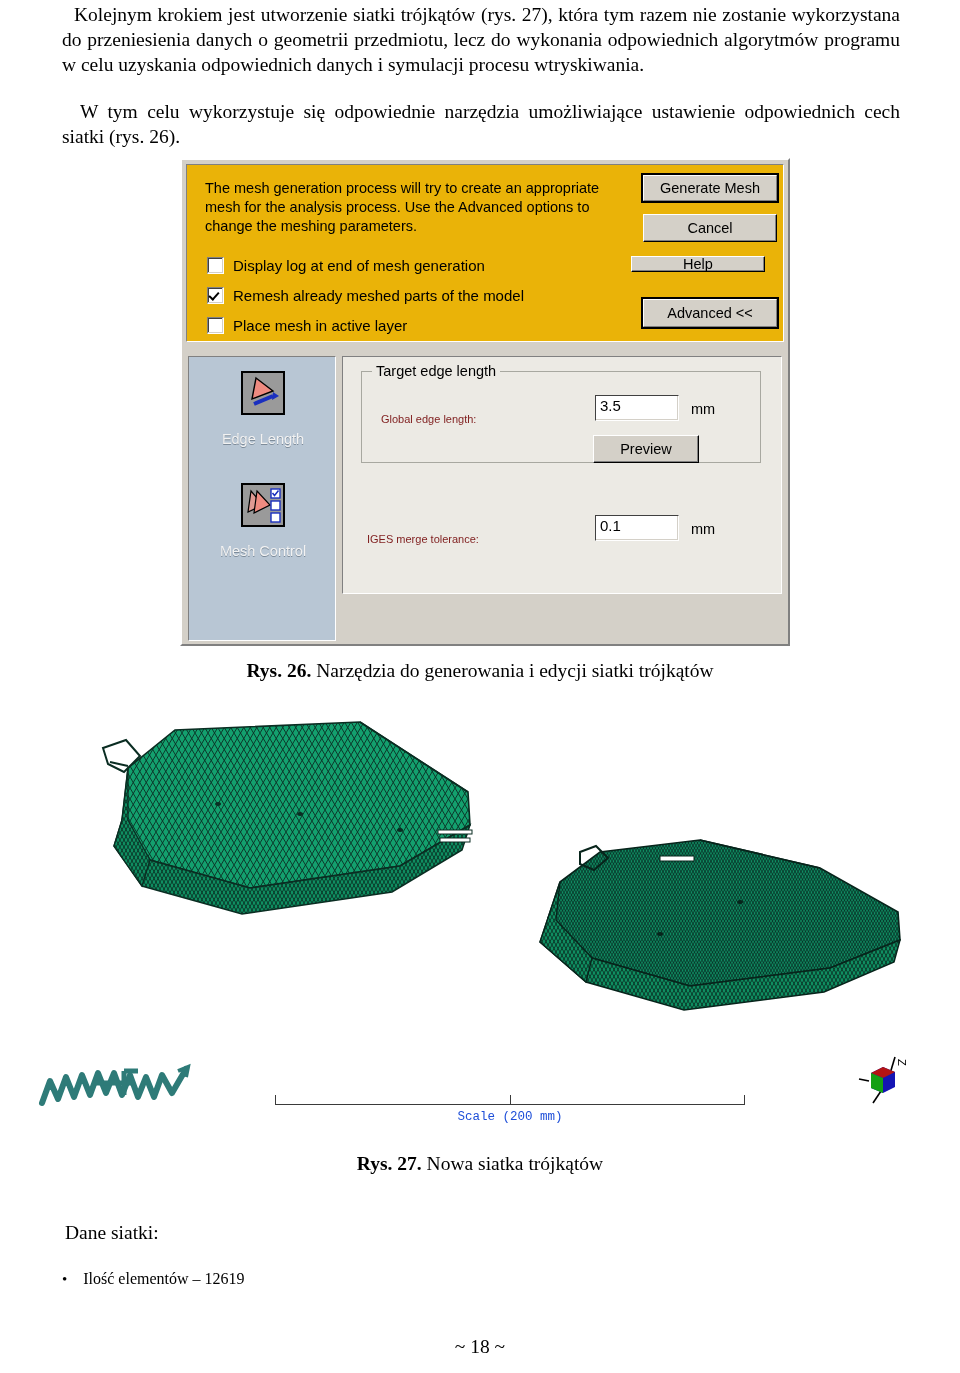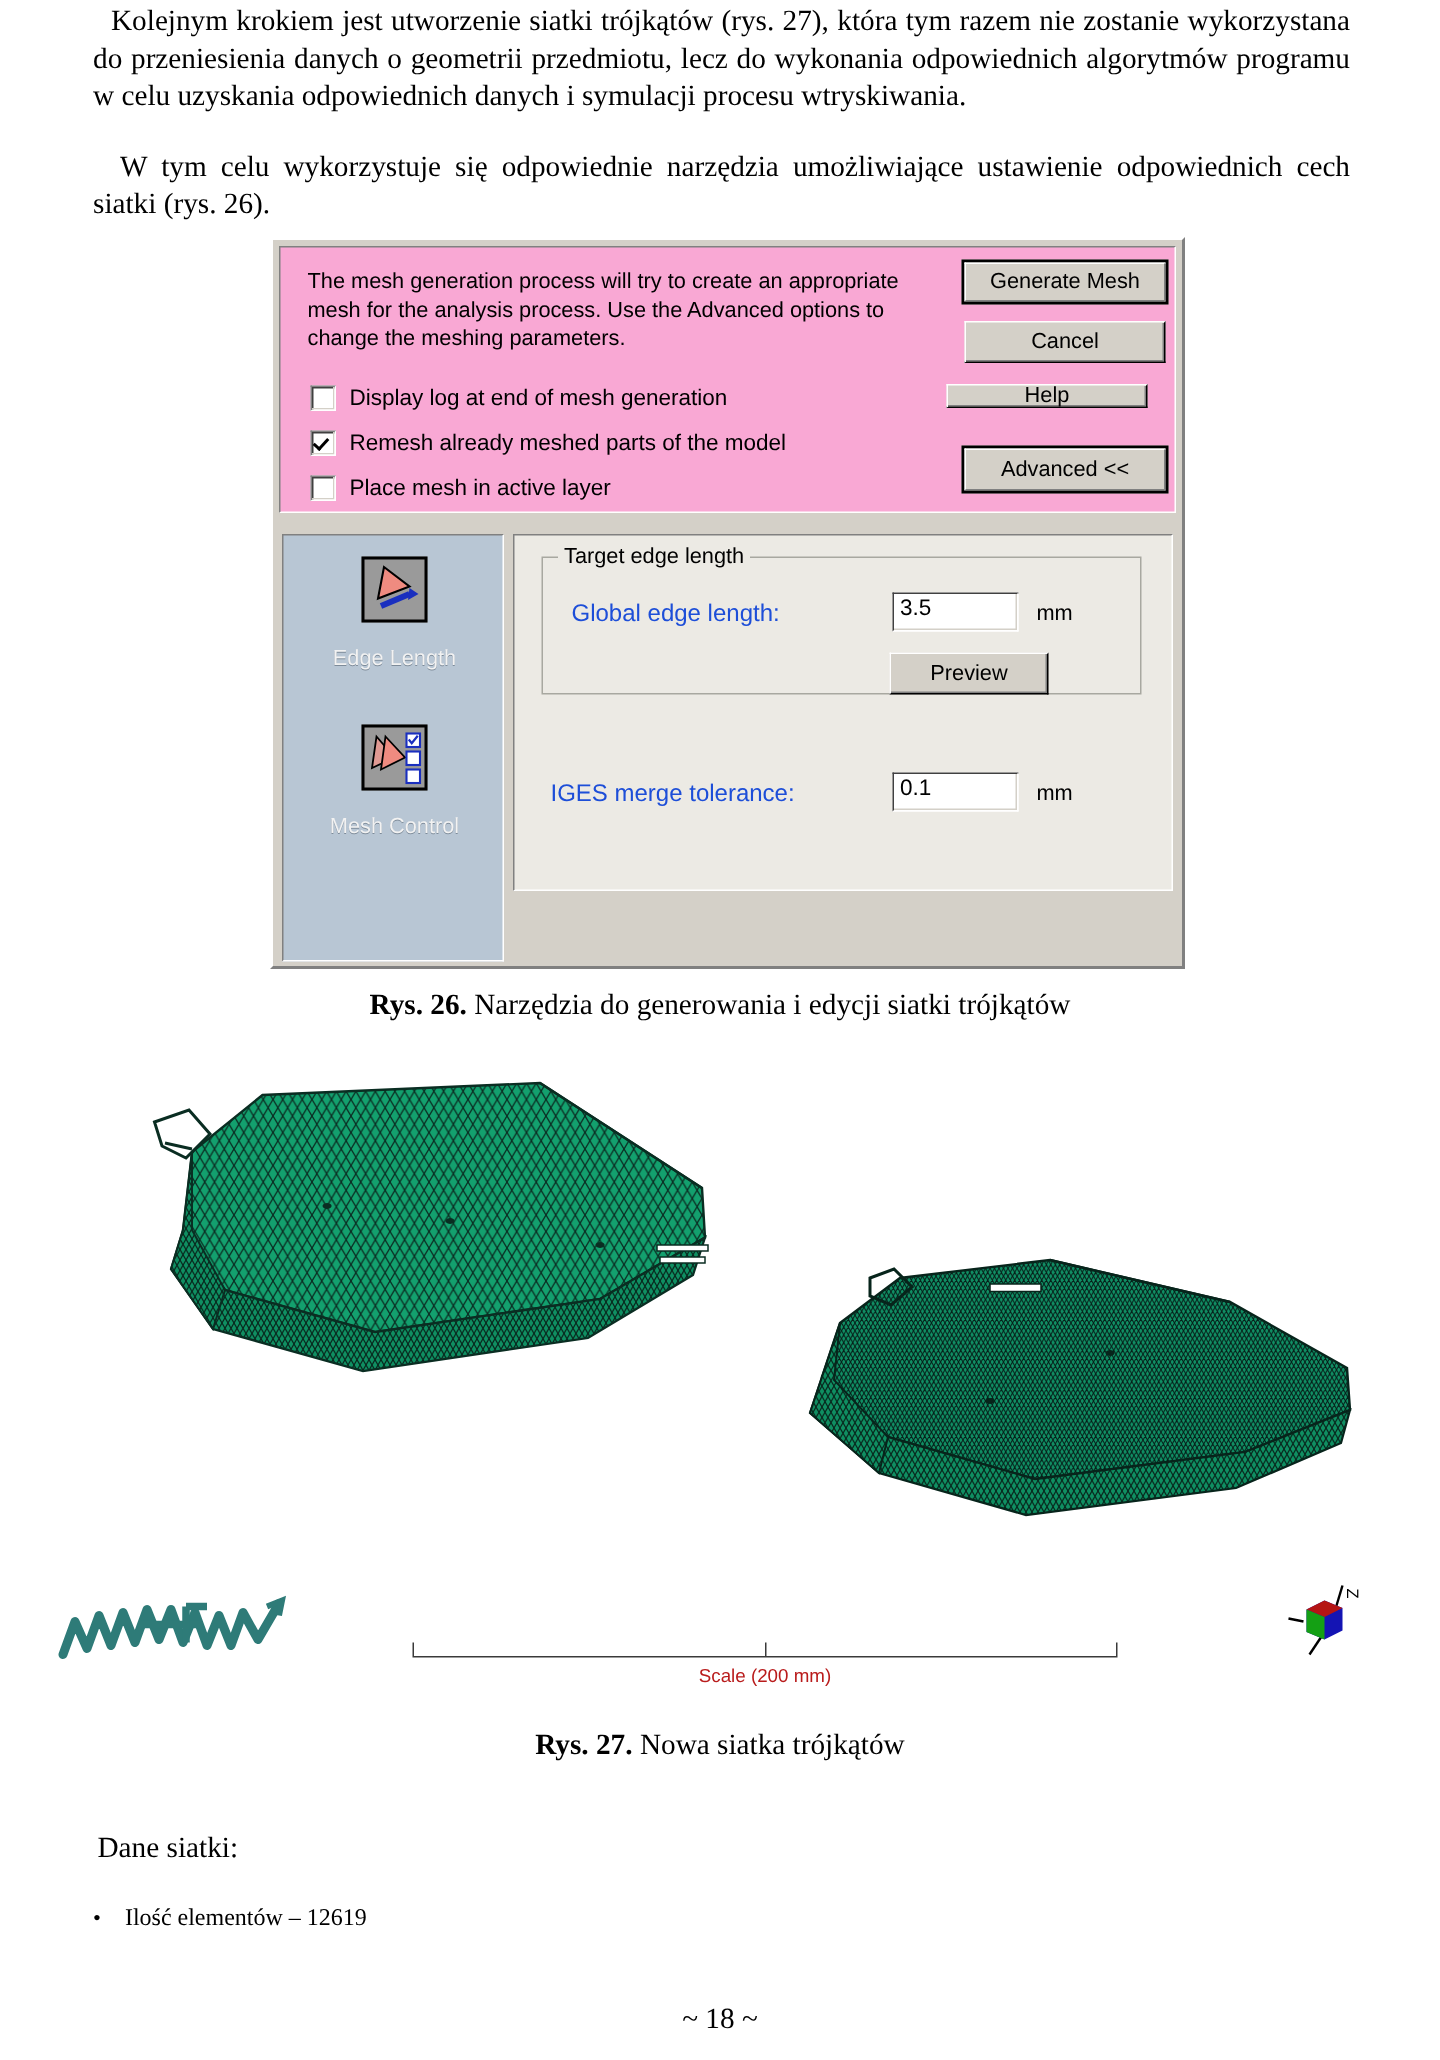--- a/index.html
+++ b/index.html
@@ -21,21 +21,21 @@
   .dialog{
     position:absolute;left:180px;top:158px;width:610px;height:488px;
     background:#d4d0c8;
     border-top:2px solid #ffffff;border-left:2px solid #ffffff;
     border-right:2px solid #808080;border-bottom:2px solid #808080;
     box-sizing:border-box;
     font-family:"Liberation Sans", sans-serif;
   }
   .dlg-top{
     position:absolute;left:4px;top:4px;right:4px;height:178px;
-    background:#f9a8d4;
+    background:#eab308;
     border-top:1px solid #808080;border-left:1px solid #808080;
     border-right:1px solid #ffffff;border-bottom:1px solid #ffffff;
     box-sizing:border-box;
   }
   .dlg-desc{
     position:absolute;left:18px;top:14px;width:420px;
     font-size:14.5px;line-height:19px;color:#000;
   }
   .chk-row{position:absolute;left:20px;font-size:15px;color:#000;
     display:flex;align-items:center;gap:9px;}
@@ -95,21 +95,21 @@
     box-sizing:border-box;
   }
   .group{
     position:absolute;left:18px;top:14px;width:400px;height:92px;
     border:1px solid #a8a8a0;box-sizing:border-box;
   }
   .group-title{
     position:absolute;left:10px;top:-9px;background:#eceae4;
     padding:0 4px;font-size:14.5px;color:#000;
   }
-  .fld-label{position:absolute;font-size:16px;color:#1d4ed8;}
+  .fld-label{position:absolute;font-size:11px;color:#7f1d1d;margin-top:12px;}
   .tbox{
     position:absolute;background:#ffffff;
     border-top:1px solid #404040;border-left:1px solid #404040;
     border-right:1px solid #ffffff;border-bottom:1px solid #ffffff;
     box-shadow:inset -1px -1px 0 #d4d0c8;
     font-family:"Liberation Sans", sans-serif;font-size:15px;
     color:#000;padding:1px 0 0 4px;box-sizing:border-box;
   }
   .unit{position:absolute;font-size:14.5px;color:#000;}
   
@@ -117,21 +117,21 @@
     position:absolute;text-align:center;
     font-family:"Liberation Serif", serif;font-size:19.5px;color:#000;
   }
   .caption b{font-weight:bold;}
   
   .figure{position:absolute;left:0;top:700px;width:960px;height:460px;}
   .scalebar{position:absolute;left:275px;top:1104px;width:470px;height:1px;background:#3a3a3a;}
   .scale-tick{position:absolute;width:1px;height:9px;background:#3a3a3a;top:-9px;}
   .scale-text{
     position:absolute;left:275px;top:1110px;width:470px;text-align:center;
-    font-family:Liberation Sans, sans-serif;font-size:12.5px;color:#b91c1c;
+    font-family:Liberation Mono, monospace;font-size:12.5px;color:#1d4ed8;
   }
   .moldflow{position:absolute;left:38px;top:1063px;width:180px;height:48px;}
   .triad{position:absolute;left:855px;top:1047px;width:60px;height:66px;}
   
   .bottom-txt{
     position:absolute;font-family:"Liberation Serif", serif;
     font-size:19.5px;color:#000;
   }
   .bullet-row{position:absolute;display:flex;align-items:baseline;gap:16px;}
   .bullet-dot{font-size:15px;line-height:1;}

